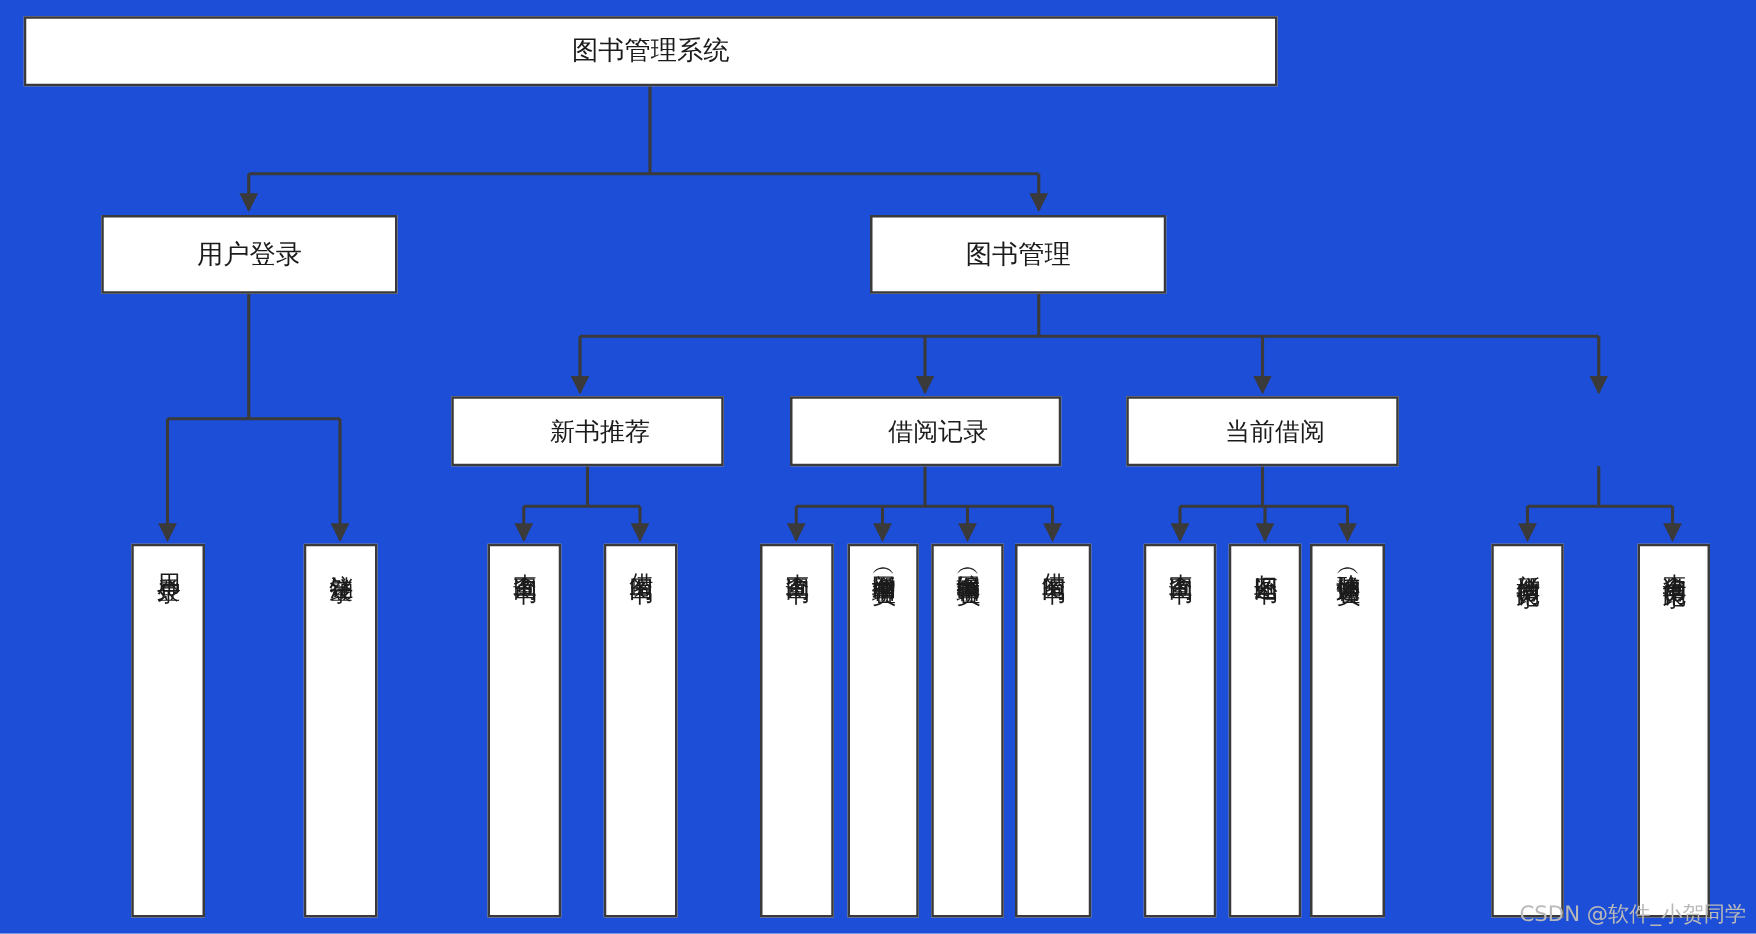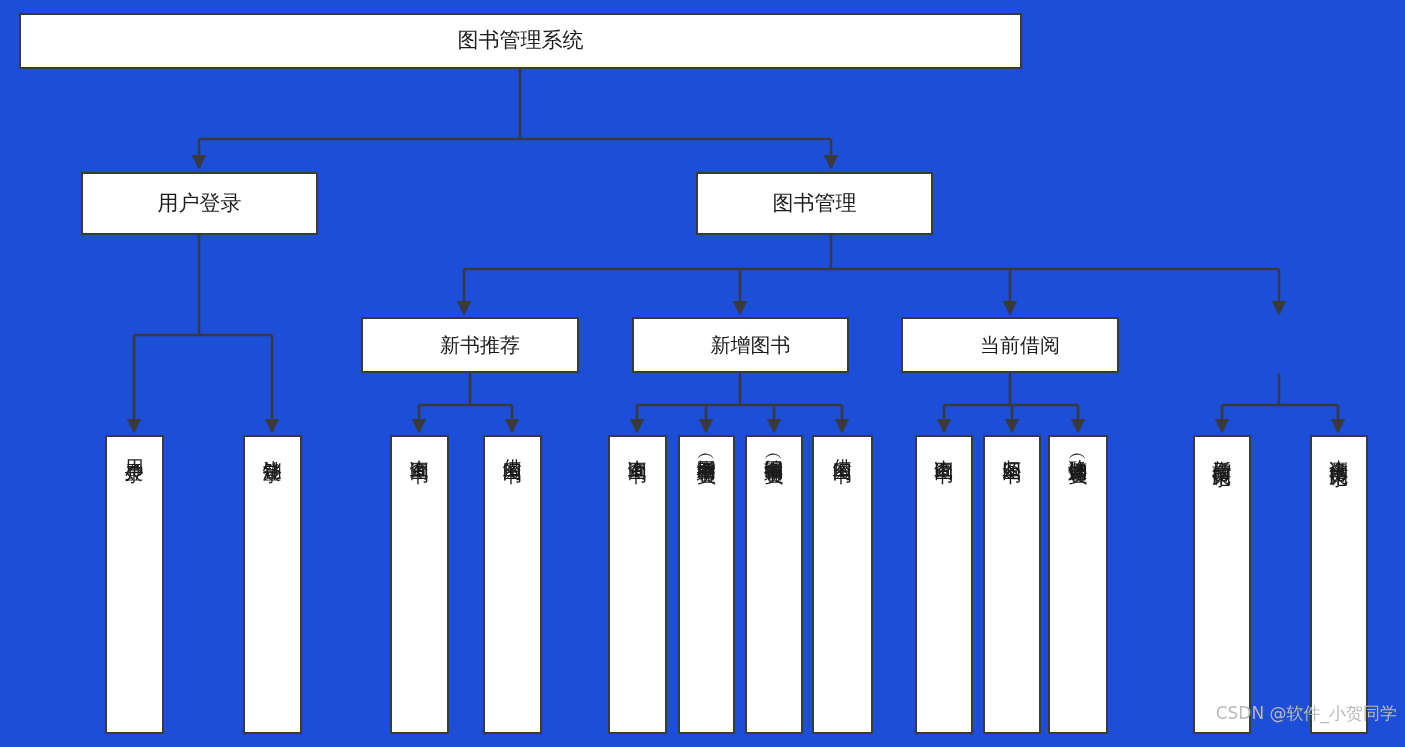--- a/index.html
+++ b/index.html
@@ -58,21 +58,21 @@
     letter-spacing: 2px;
     white-space: nowrap;
     display: block;
   }
   .leaf.tall .vtext {
     letter-spacing: 1px;
   }
   #watermark {
     position: absolute;
     right: 8px;
-    bottom: 22px;
+    bottom: 4px;
     font-size: 17px;
     color: #b9b9b9;
     z-index: 5;
     white-space: nowrap;
     pointer-events: none;
   }
 </style>
 </head>
 <body>
 
@@ -136,21 +136,21 @@
     <span>用户登录</span>
   </div>
   <div class="node level1" style="left:696px; top:172px; width:237px; height:63px;">
     <span>图书管理</span>
   </div>
 
   <div class="node level2" style="left:361px; top:317px; width:218px; height:56px;">
     <span>新书推荐</span>
   </div>
   <div class="node level2" style="left:632px; top:317px; width:217px; height:56px;">
-    <span>新增图书</span>
+    <span>借阅记录</span>
   </div>
   <div class="node level2" style="left:901px; top:317px; width:218px; height:56px;">
     <span>当前借阅</span>
   </div>
 
   <div class="node leaf" style="left:105px; top:435px; width:59px; height:299px;">
     <span class="vtext">用户登录</span>
   </div>
   <div class="node leaf" style="left:243px; top:435px; width:59px; height:299px;">
     <span class="vtext">注销登录</span>

